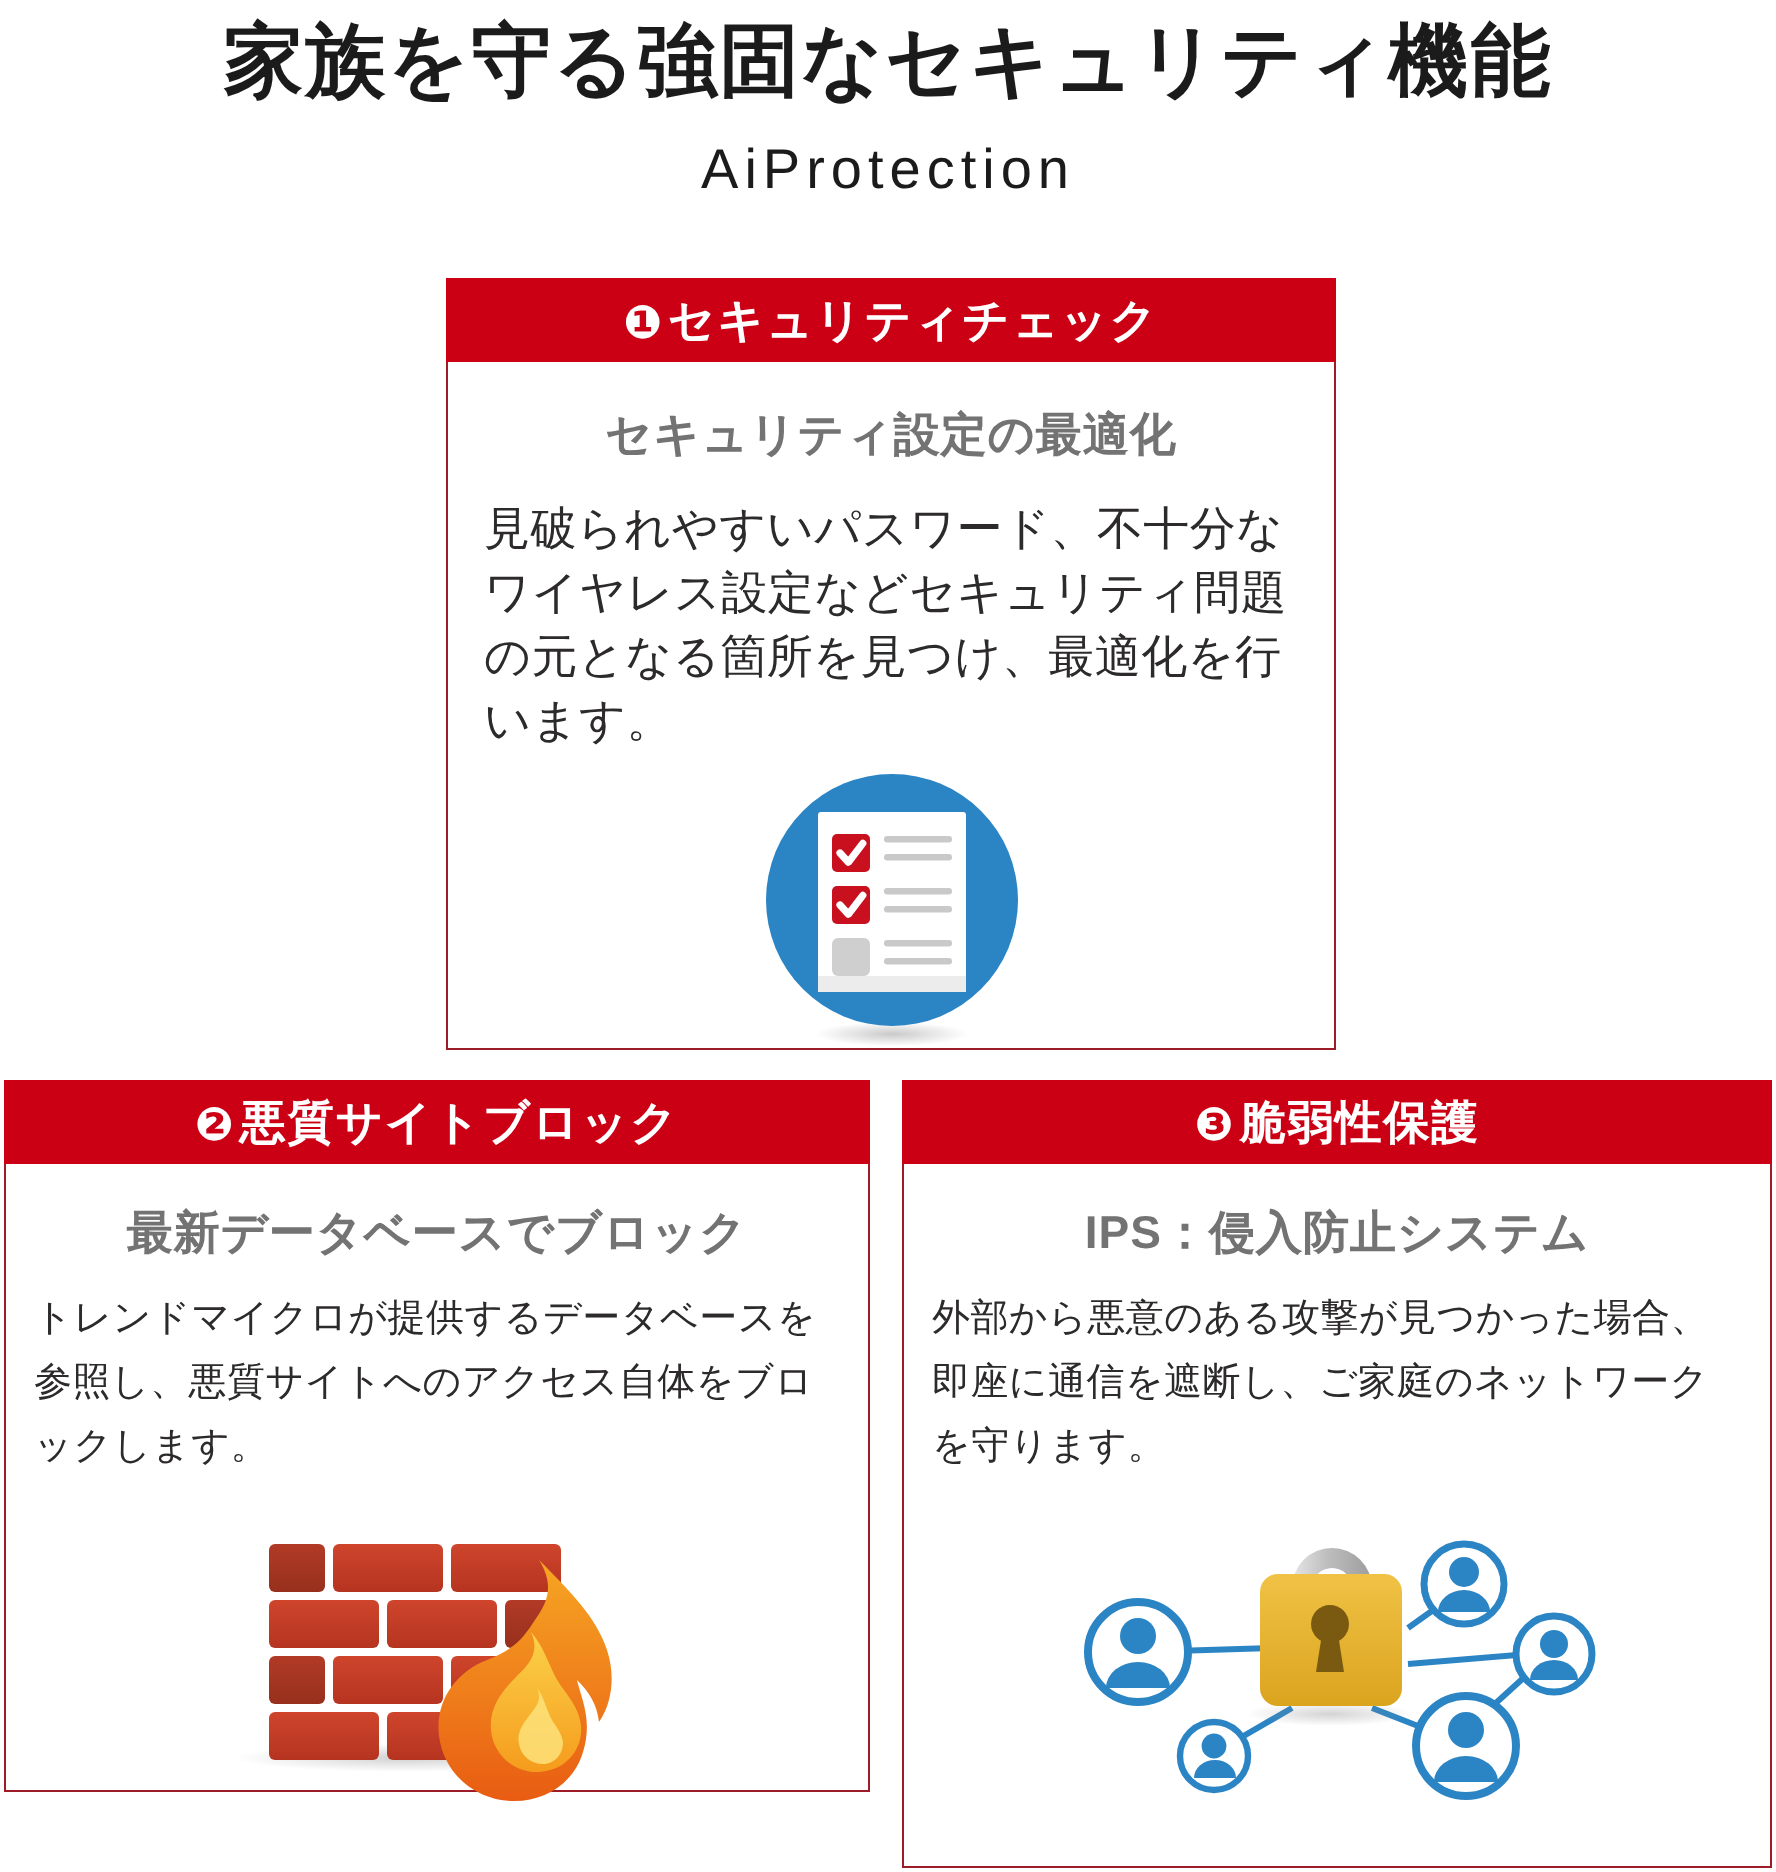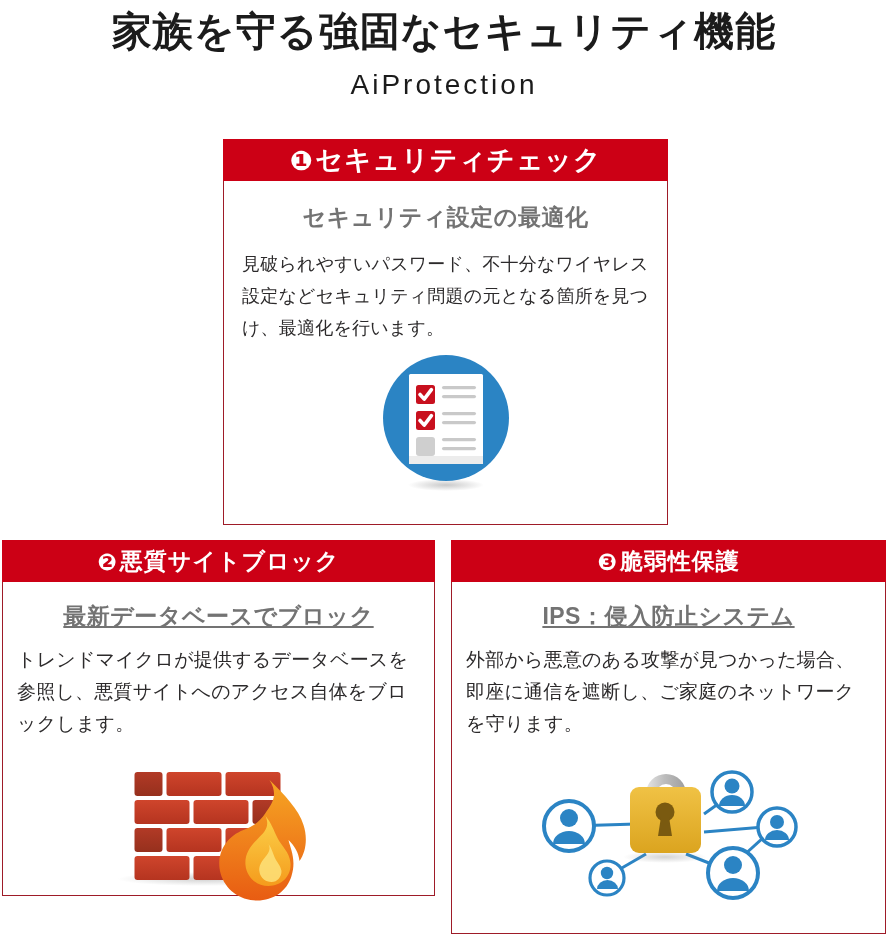--- a/index.html
+++ b/index.html
@@ -84,30 +84,30 @@
   
   #card-1 {
     left: 223px;
     top: 139px;
     width: 445px;
     height: 386px;
   }
   #card-1 .card-header {
     height: 42px;
     line-height: 42px;
-    font-size: 27px;
+    font-size: 23px;
   }
   #card-1 .card-subtitle {
     margin-top: 22px;
     font-size: 23px;
     line-height: 28px;
   }
   #card-1 .card-body-text {
     margin: 17px 18px 0 18px;
-    font-size: 18px;
+    font-size: 23px;
     line-height: 32px;
   }
 
   
   #card-2 {
     left: 2px;
     top: 540px;
     width: 433px;
     height: 356px;
   }
@@ -122,21 +122,20 @@
   #card-3 .card-header {
     height: 42px;
     line-height: 42px;
     font-size: 23px;
   }
   #card-2 .card-subtitle,
   #card-3 .card-subtitle {
     margin-top: 20px;
     font-size: 23px;
     line-height: 28px;
-    text-decoration: underline;
   }
   #card-2 .card-body-text,
   #card-3 .card-body-text {
     margin: 14px 14px 12px 14px;
     font-size: 19px;
     line-height: 32px;
   }
 
   
   .checklist-badge {

